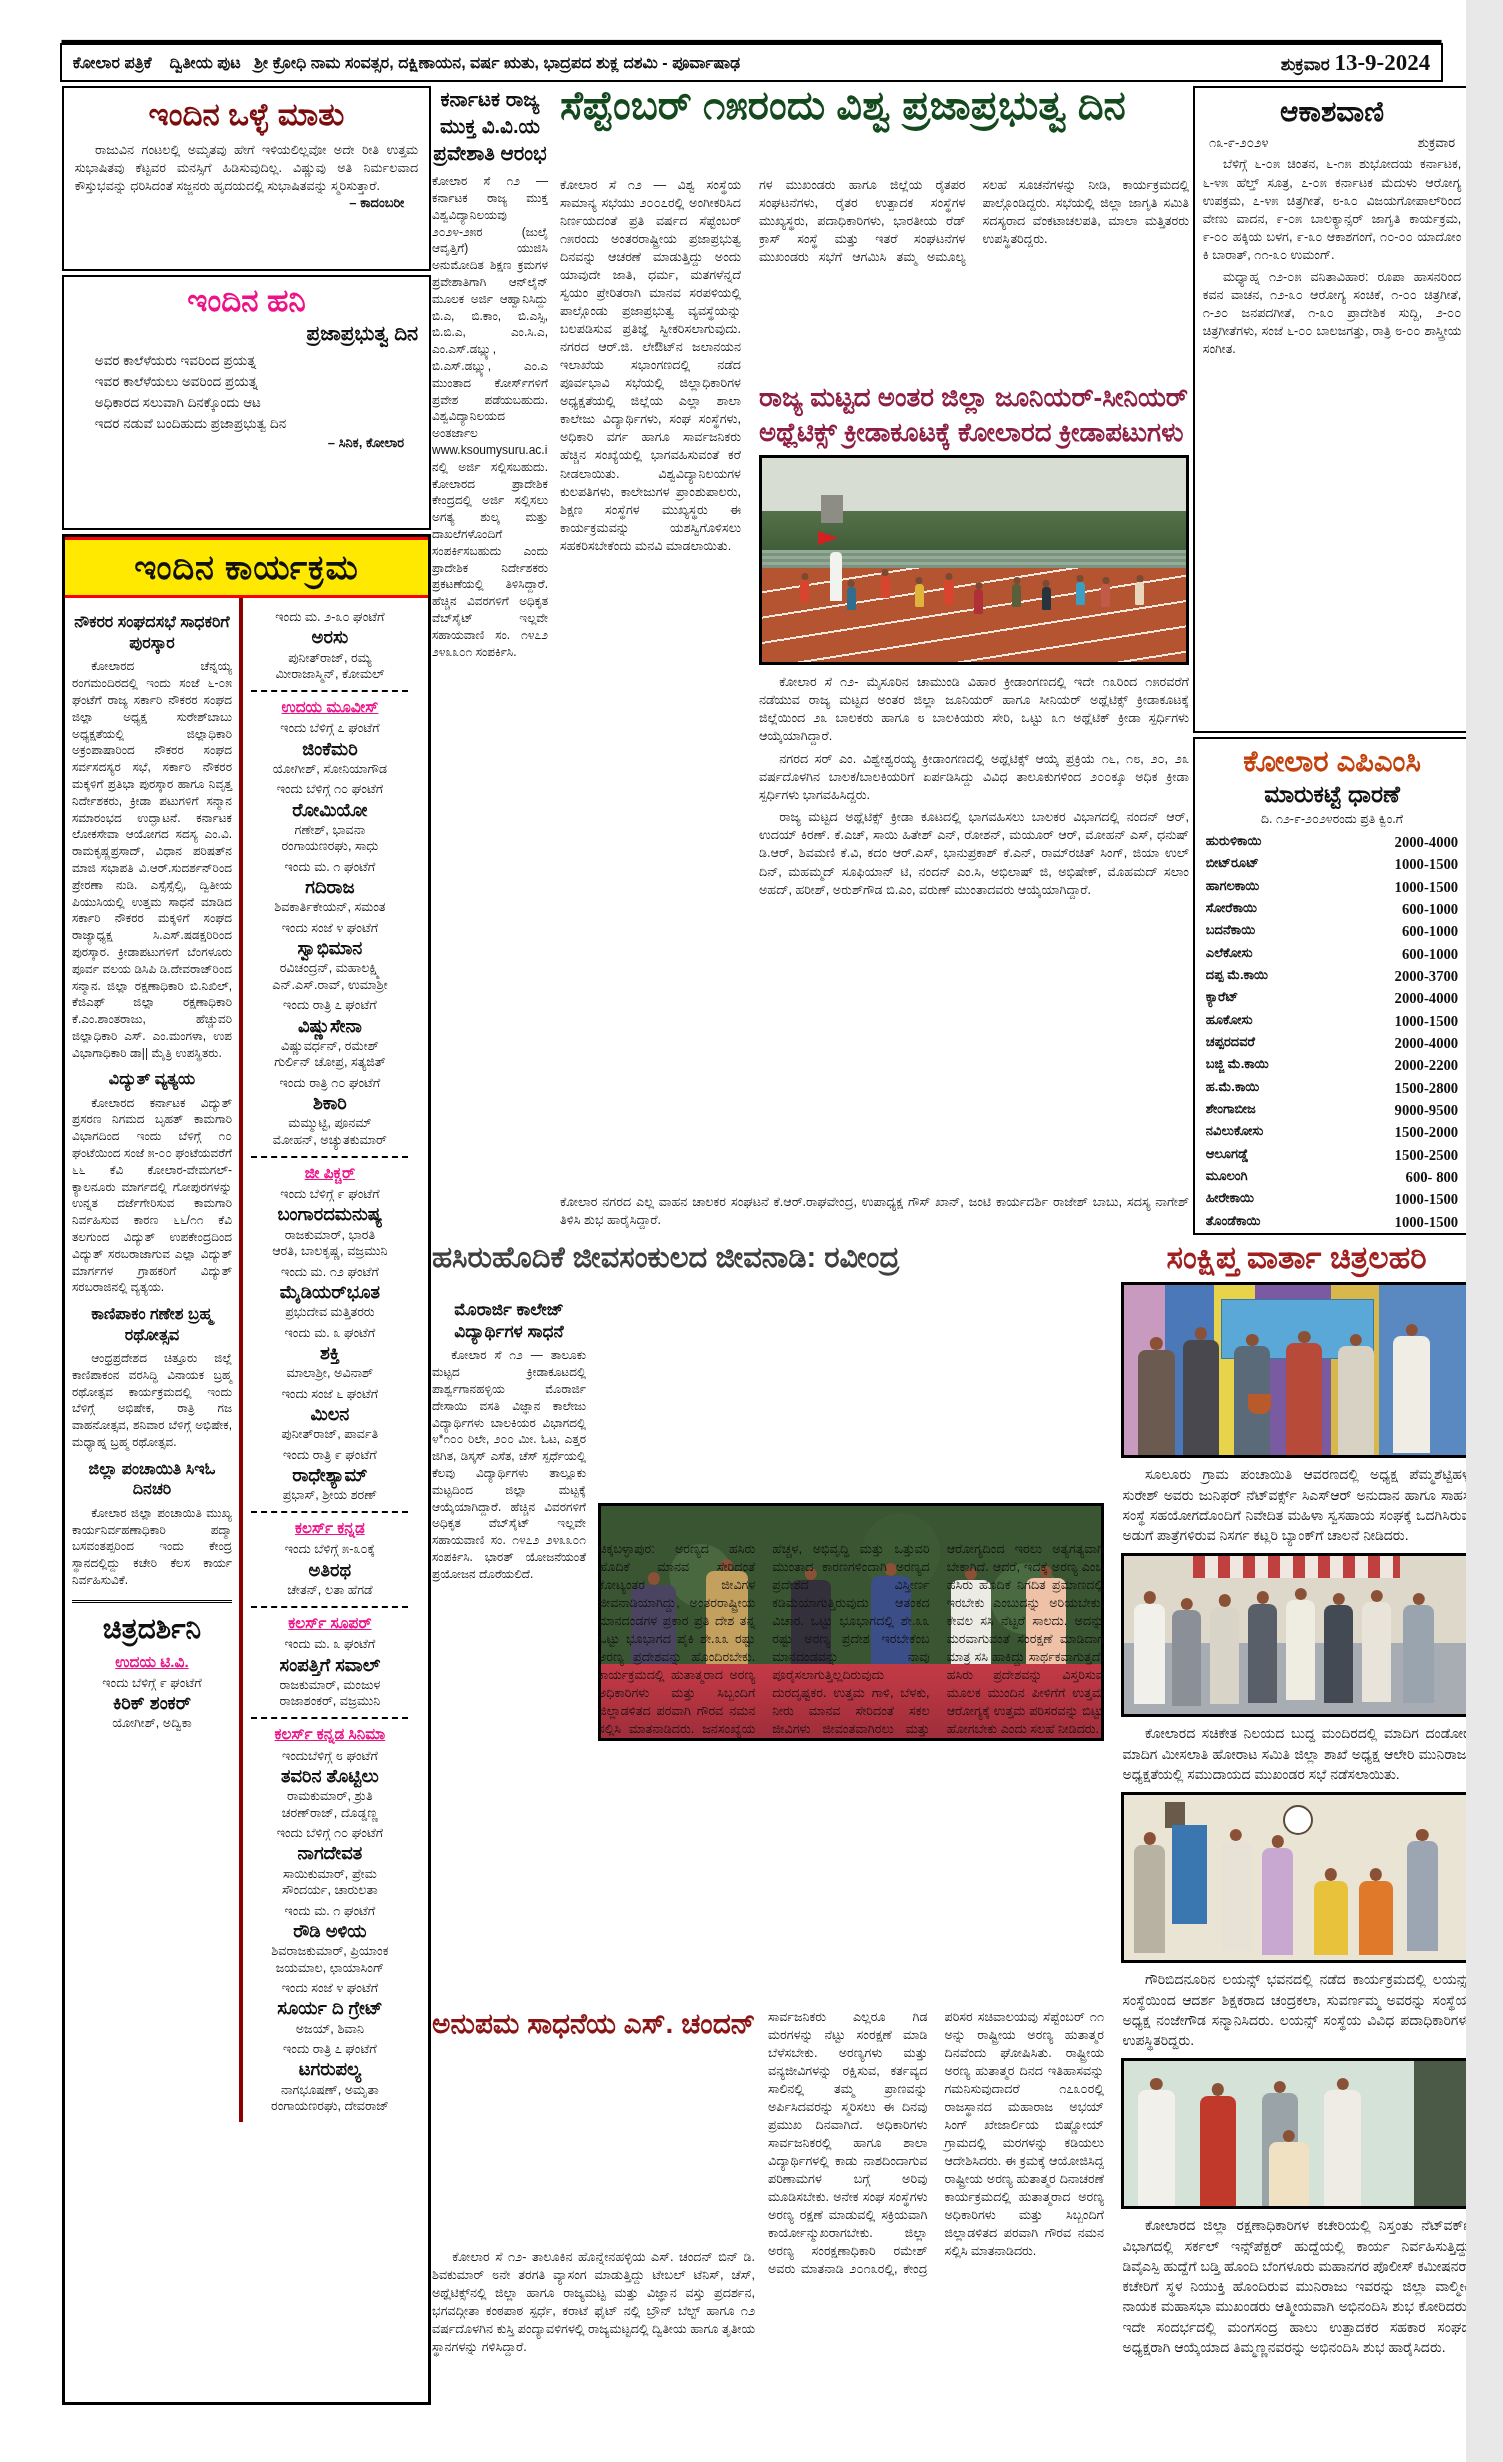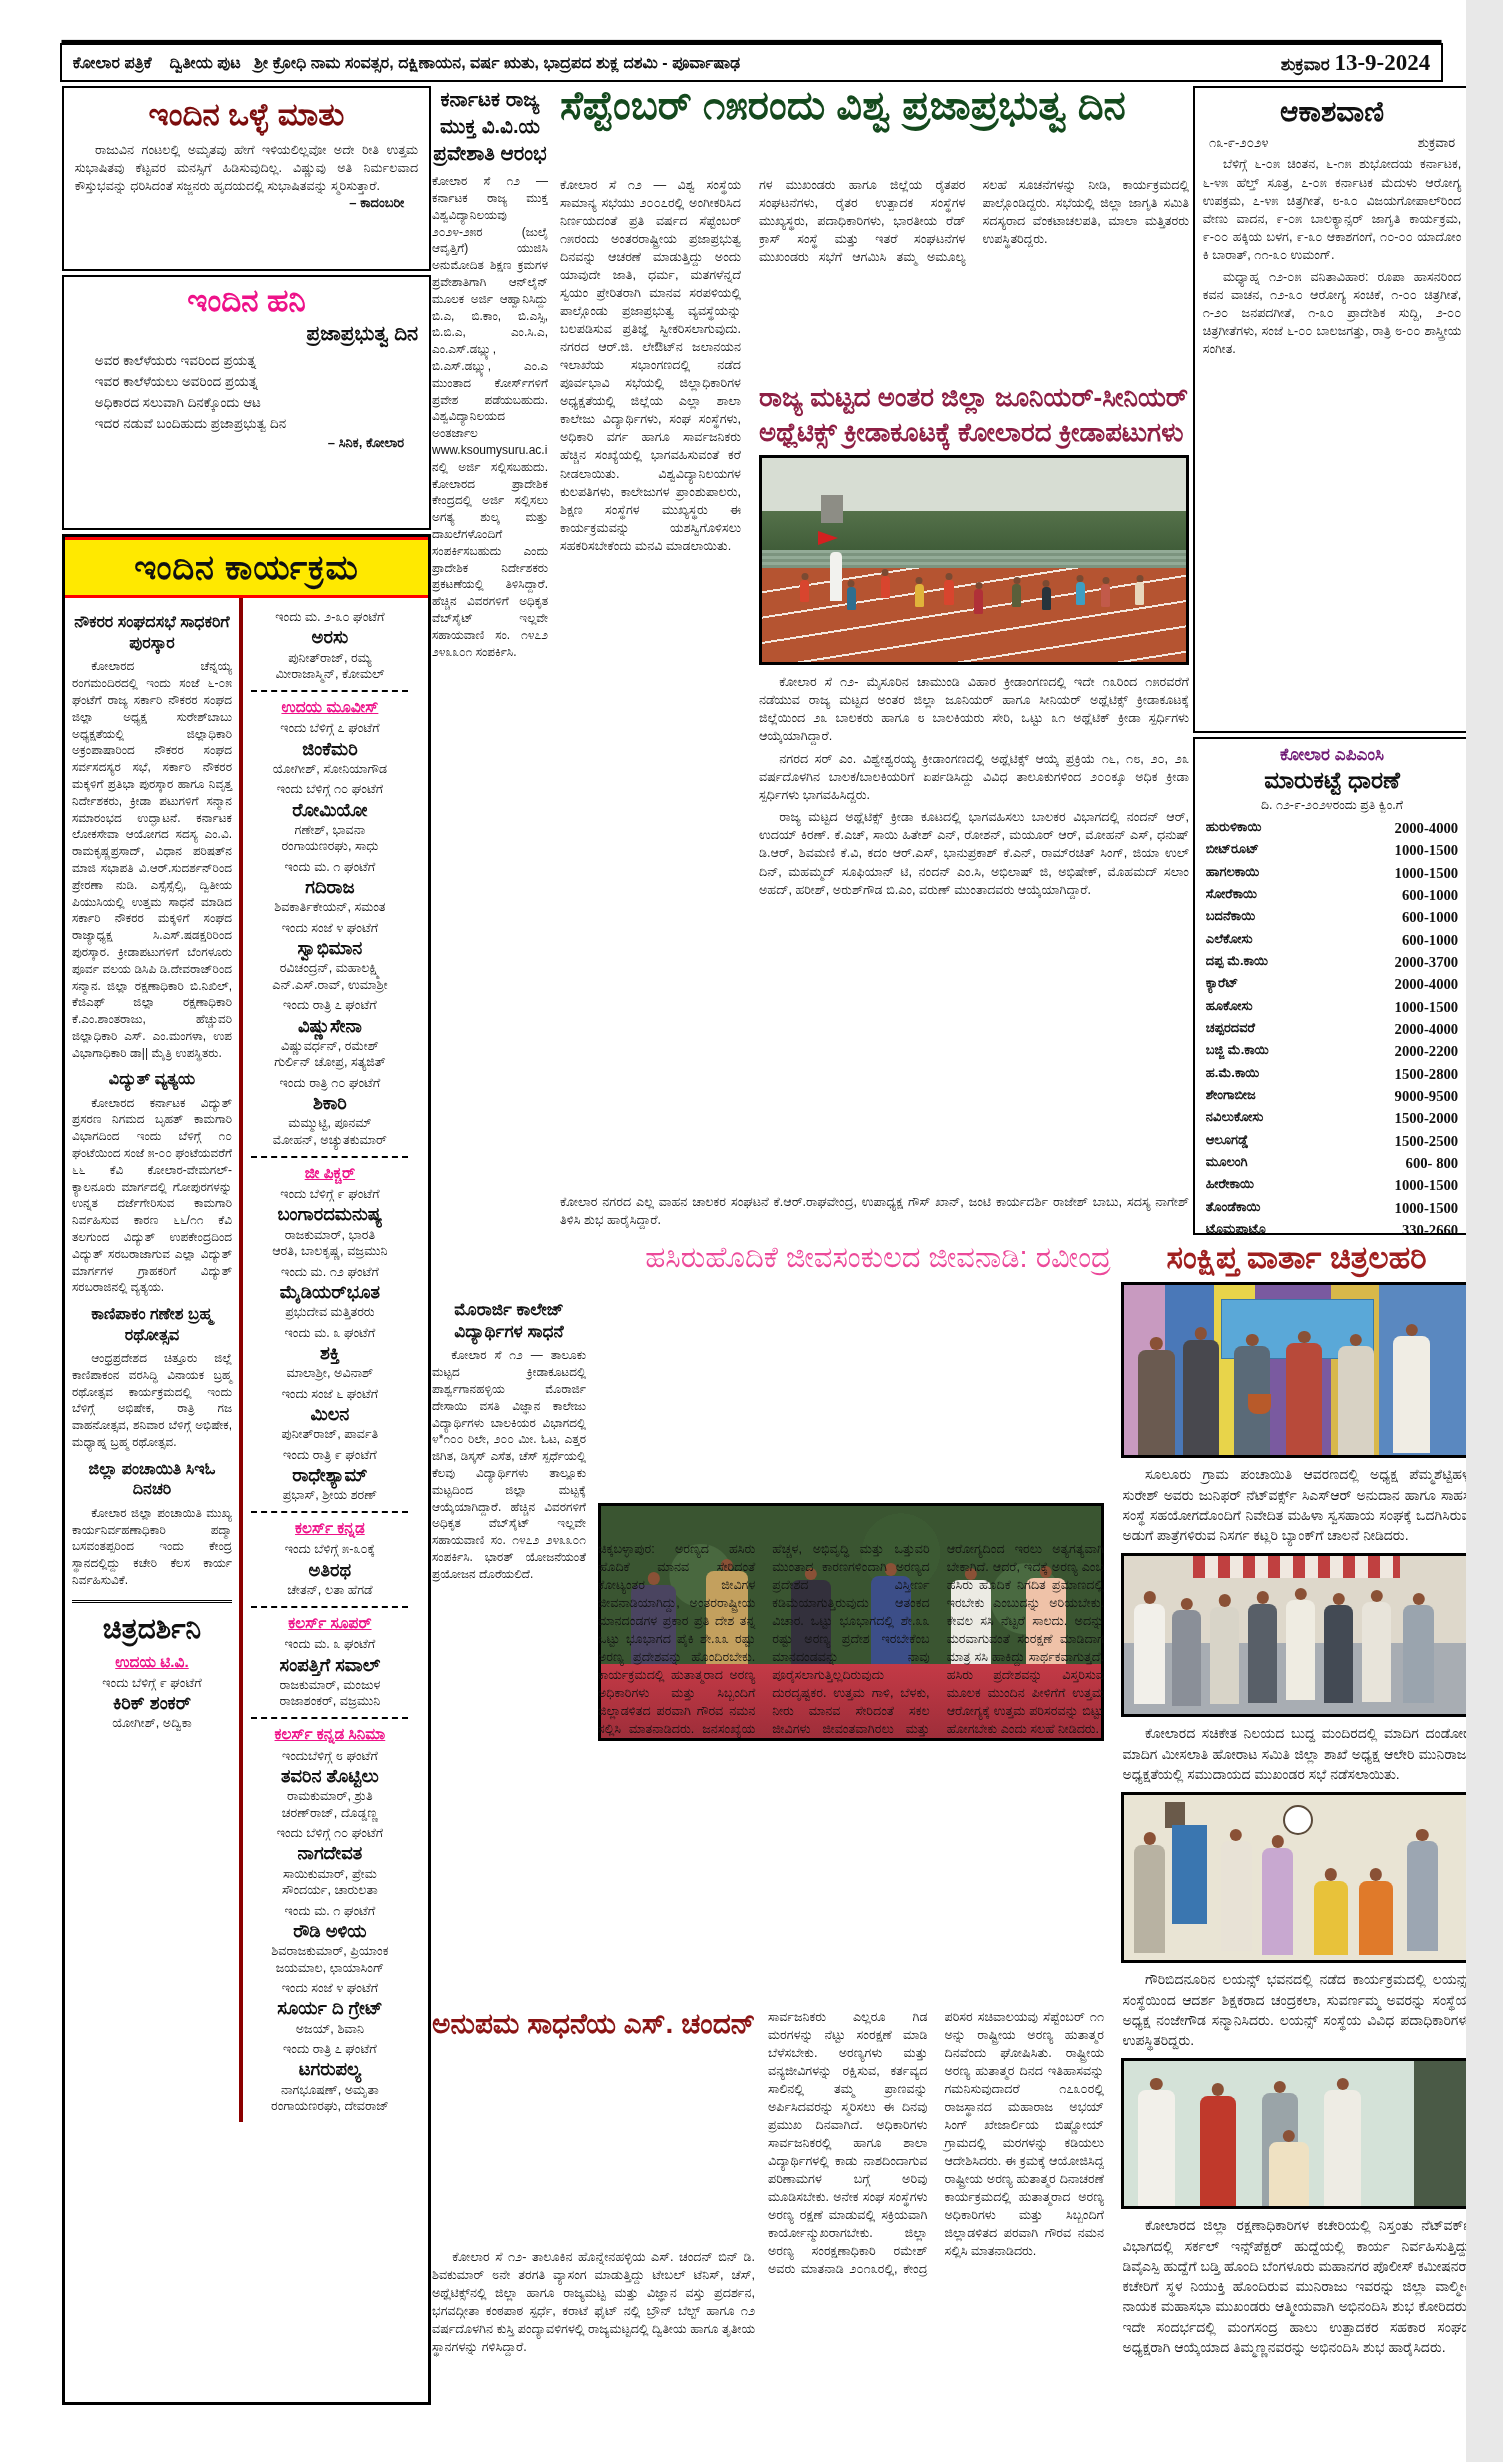--- a/index.html
+++ b/index.html
@@ -35,39 +35,39 @@
   .ci{text-align:center;}
   .ci.k-time{font-size:12.7px;margin:5.4px 0 1.5px;}
   .ci.k-title{font-size:18px;font-weight:bold;margin:2.3px 0;}
   .ci.k-cast{font-size:12.7px;margin:1.5px 0;}
   .ci.k-channel{font-size:15.4px;font-weight:bold;color:#ee1289;text-decoration:underline;margin:6.2px 0 3.1px;}
   .ci-div{border-top:2.3px dashed #000;margin:7.7px 1.5px 3.1px;}
   
   #lead-headline{color:#14491d;font-size:40px;font-weight:bold;letter-spacing:0px;}
   .side-head{font-size:20px;font-weight:bold;text-align:center;line-height:1.35;}
   #sports-headline{color:#8e2045;font-size:26px;font-weight:bold;line-height:1.35;}
-  #green-headline{color:#ec4899;font-size:29px;font-weight:normal;text-align:right;}
+  #green-headline{color:#404040;font-size:29px;font-weight:bold;}
   #chandan-headline{color:#8b1515;font-size:28px;font-weight:bold;}
   #snip-headline{color:#a02020;font-size:31px;font-weight:bold;}
   .cols2{column-count:2;column-gap:17px;}
   .cols3{column-count:3;column-gap:17px;}
   
   .photo{border:3.1px solid #000;position:relative;overflow:hidden;box-sizing:border-box;background:#9aa;}
   .ph-layer{position:absolute;}
   .fig{position:absolute;border-radius:3.9px 3.9px 1.5px 1.5px;}
   .fig:before{content:"";position:absolute;left:50%;top:-7px;transform:translateX(-50%);
       width:7px;height:7px;border-radius:50%;background:#7a4a32;}
   .pp{position:absolute;border-radius:7.7px 7.7px 0 0;}
   .pp:before{content:"";position:absolute;left:50%;top:-12.4px;transform:translateX(-50%);
       width:12.4px;height:12.4px;border-radius:50%;background:#8a5136;}
   .caption{font-size:14px;line-height:1.45;}
   
   .akash-title{font-size:28px;font-weight:bold;text-align:center;margin:4.6px 0 6.2px;}
   .akash-date{display:flex;justify-content:space-between;font-size:13px;padding:0 6.2px 4.6px;}
-  .apmc-t1{color:#701a75;font-size:17px;font-weight:bold;text-align:center;margin:3.1px 0 1.5px;}
+  .apmc-t1{color:#c2410c;font-size:29px;font-weight:bold;text-align:center;margin:3.1px 0 1.5px;}
   .apmc-t2{font-size:23px;font-weight:bold;text-align:center;margin:0 0 4.6px;}
   .apmc-date{font-size:12.4px;text-align:center;margin-bottom:4.6px;}
   .mrow{display:flex;justify-content:space-between;font-size:13px;line-height:1.52;padding:0 4.6px;}
   .mrow .mn{font-weight:bold;}
   .mrow .mv{font-weight:bold;font-family:"Liberation Serif",serif;font-size:14.7px;}
 </style>
 </head>
 <body>
 
 <div id="page">

